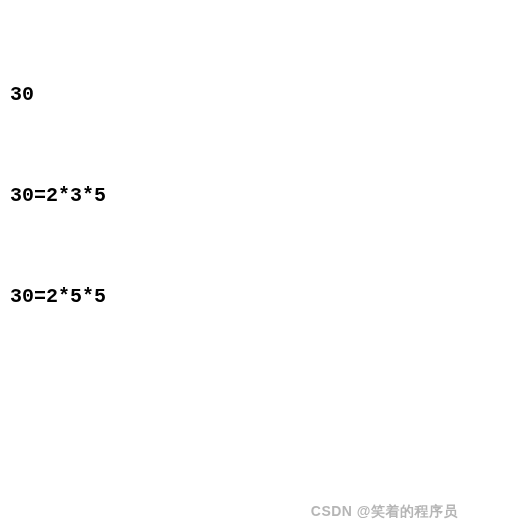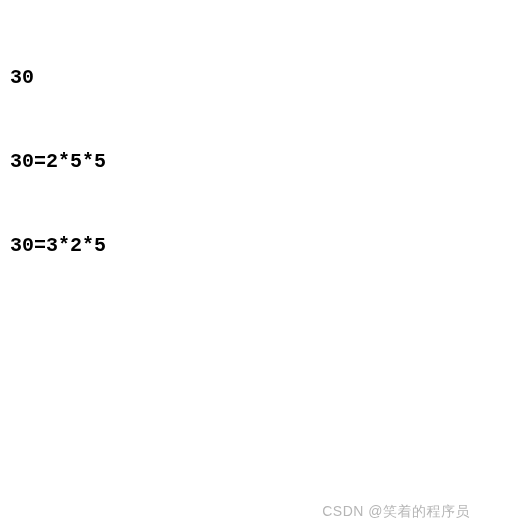--- a/index.html
+++ b/index.html
@@ -18,39 +18,40 @@
       width: 514px;
       height: 526px;
       position: relative;
       overflow: hidden;
     }
     .terminal-output {
       white-space: pre;
     }
     .output-line {
       display: block;
+      margin-top: 17px;
     }
     .watermark {
       position: absolute;
       bottom: 4px;
-      right: 44px;
+      right: 56px;
       font-family: Arial, sans-serif;
-      font-weight: normal;
+      font-weight: bold;
       font-size: 14px;
       color: rgba(120, 120, 120, 0.55);
       letter-spacing: 0.5px;
     }
   </style>
 </head>
 <body>
 
 <div class="terminal-output">
   <span class="output-line">30</span>
+  <span class="output-line">30=2*3*5</span>
   <span class="output-line">30=2*5*5</span>
-  <span class="output-line">30=3*2*5</span>
   
   
   
   
   
   
   
   
   
   

